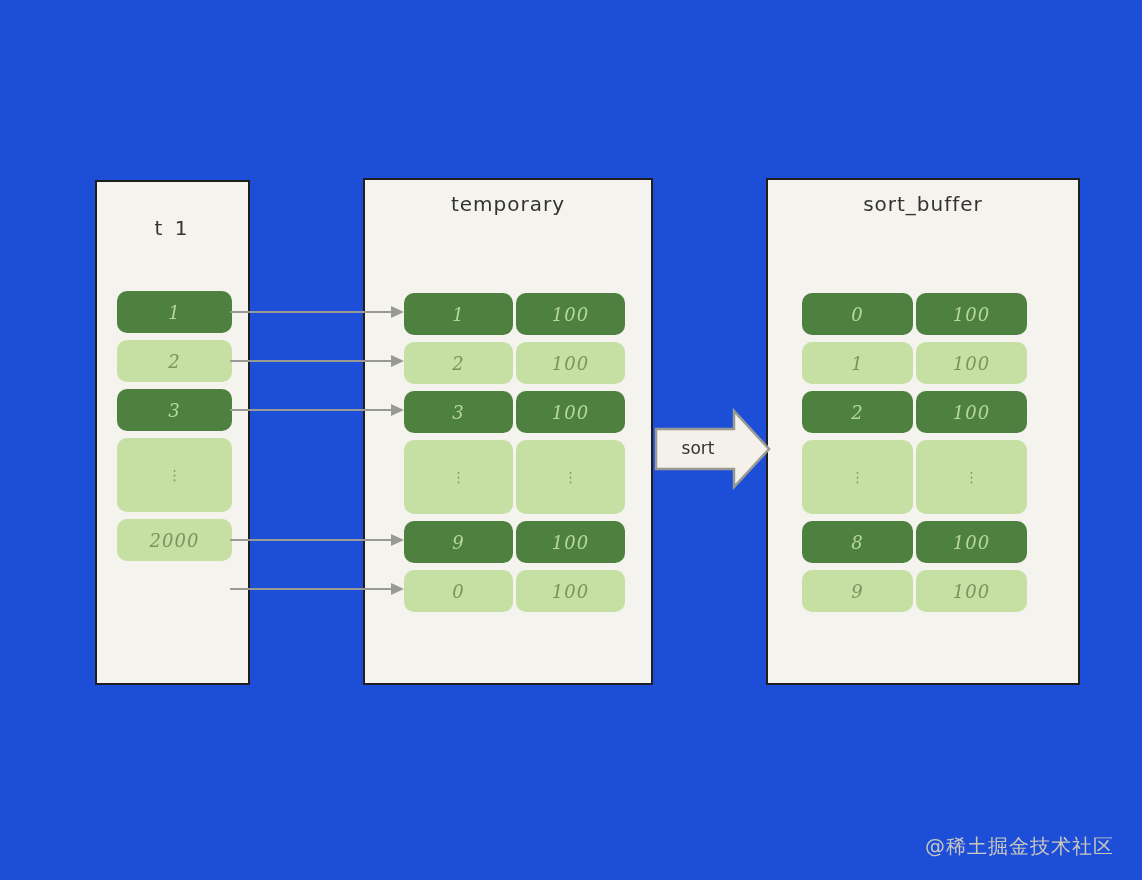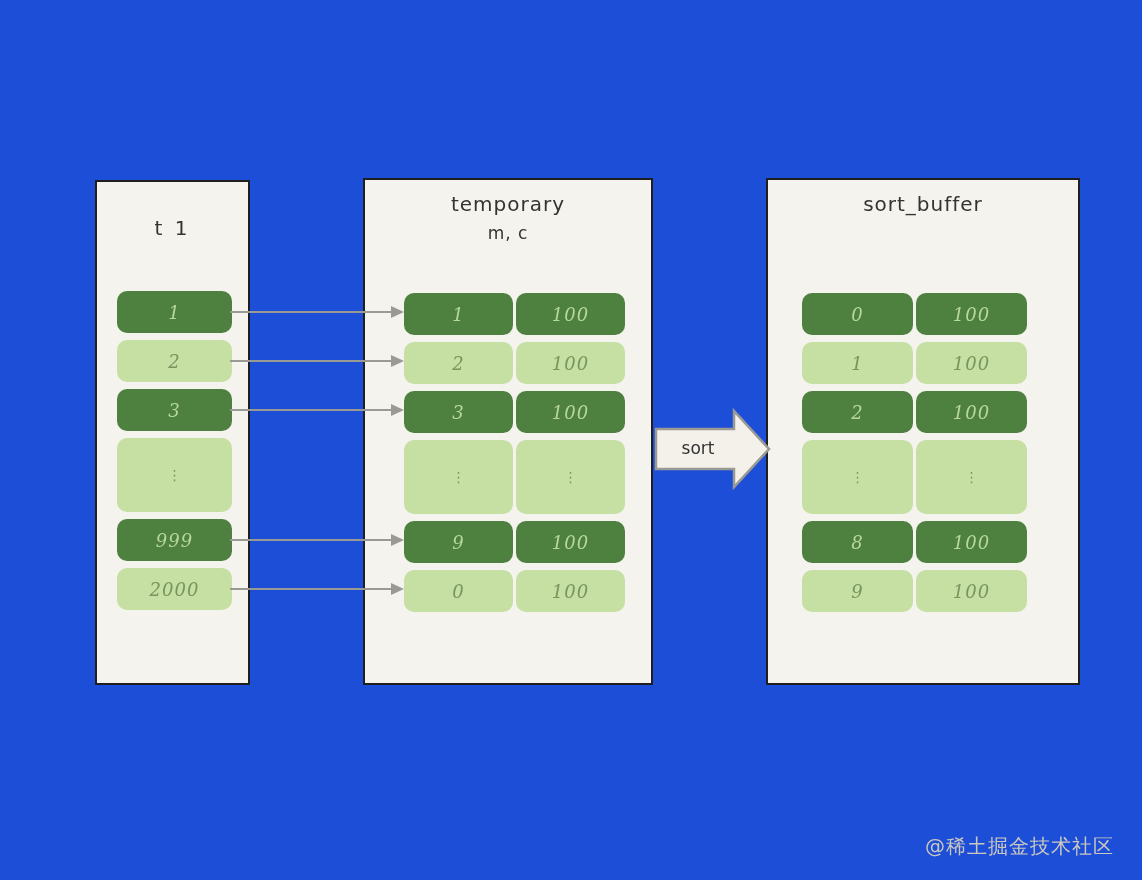--- a/index.html
+++ b/index.html
@@ -74,32 +74,28 @@
         </div>
       <div class="row light">
           <div class="cell">2</div>
         </div>
       <div class="row dark">
           <div class="cell">3</div>
         </div>
       <div class="row light tall">
           <div class="cell dots">⋮</div>
         </div>
-      <div class="row dark">
-          <div class="cell">999</div>
-        </div>
       <div class="row light">
           <div class="cell">2000</div>
         </div>
     </div>
   </div>
 
   <div class="box" id="box-temporary">
     <div class="box-title">temporary</div>
-    <div class="box-subtitle">m, c</div>
     <div class="cells">
       <div class="row dark">
         <div class="cell">1</div>
         <div class="cell">100</div>
       </div>
       <div class="row light">
         <div class="cell">2</div>
         <div class="cell">100</div>
       </div>
       <div class="row dark">

